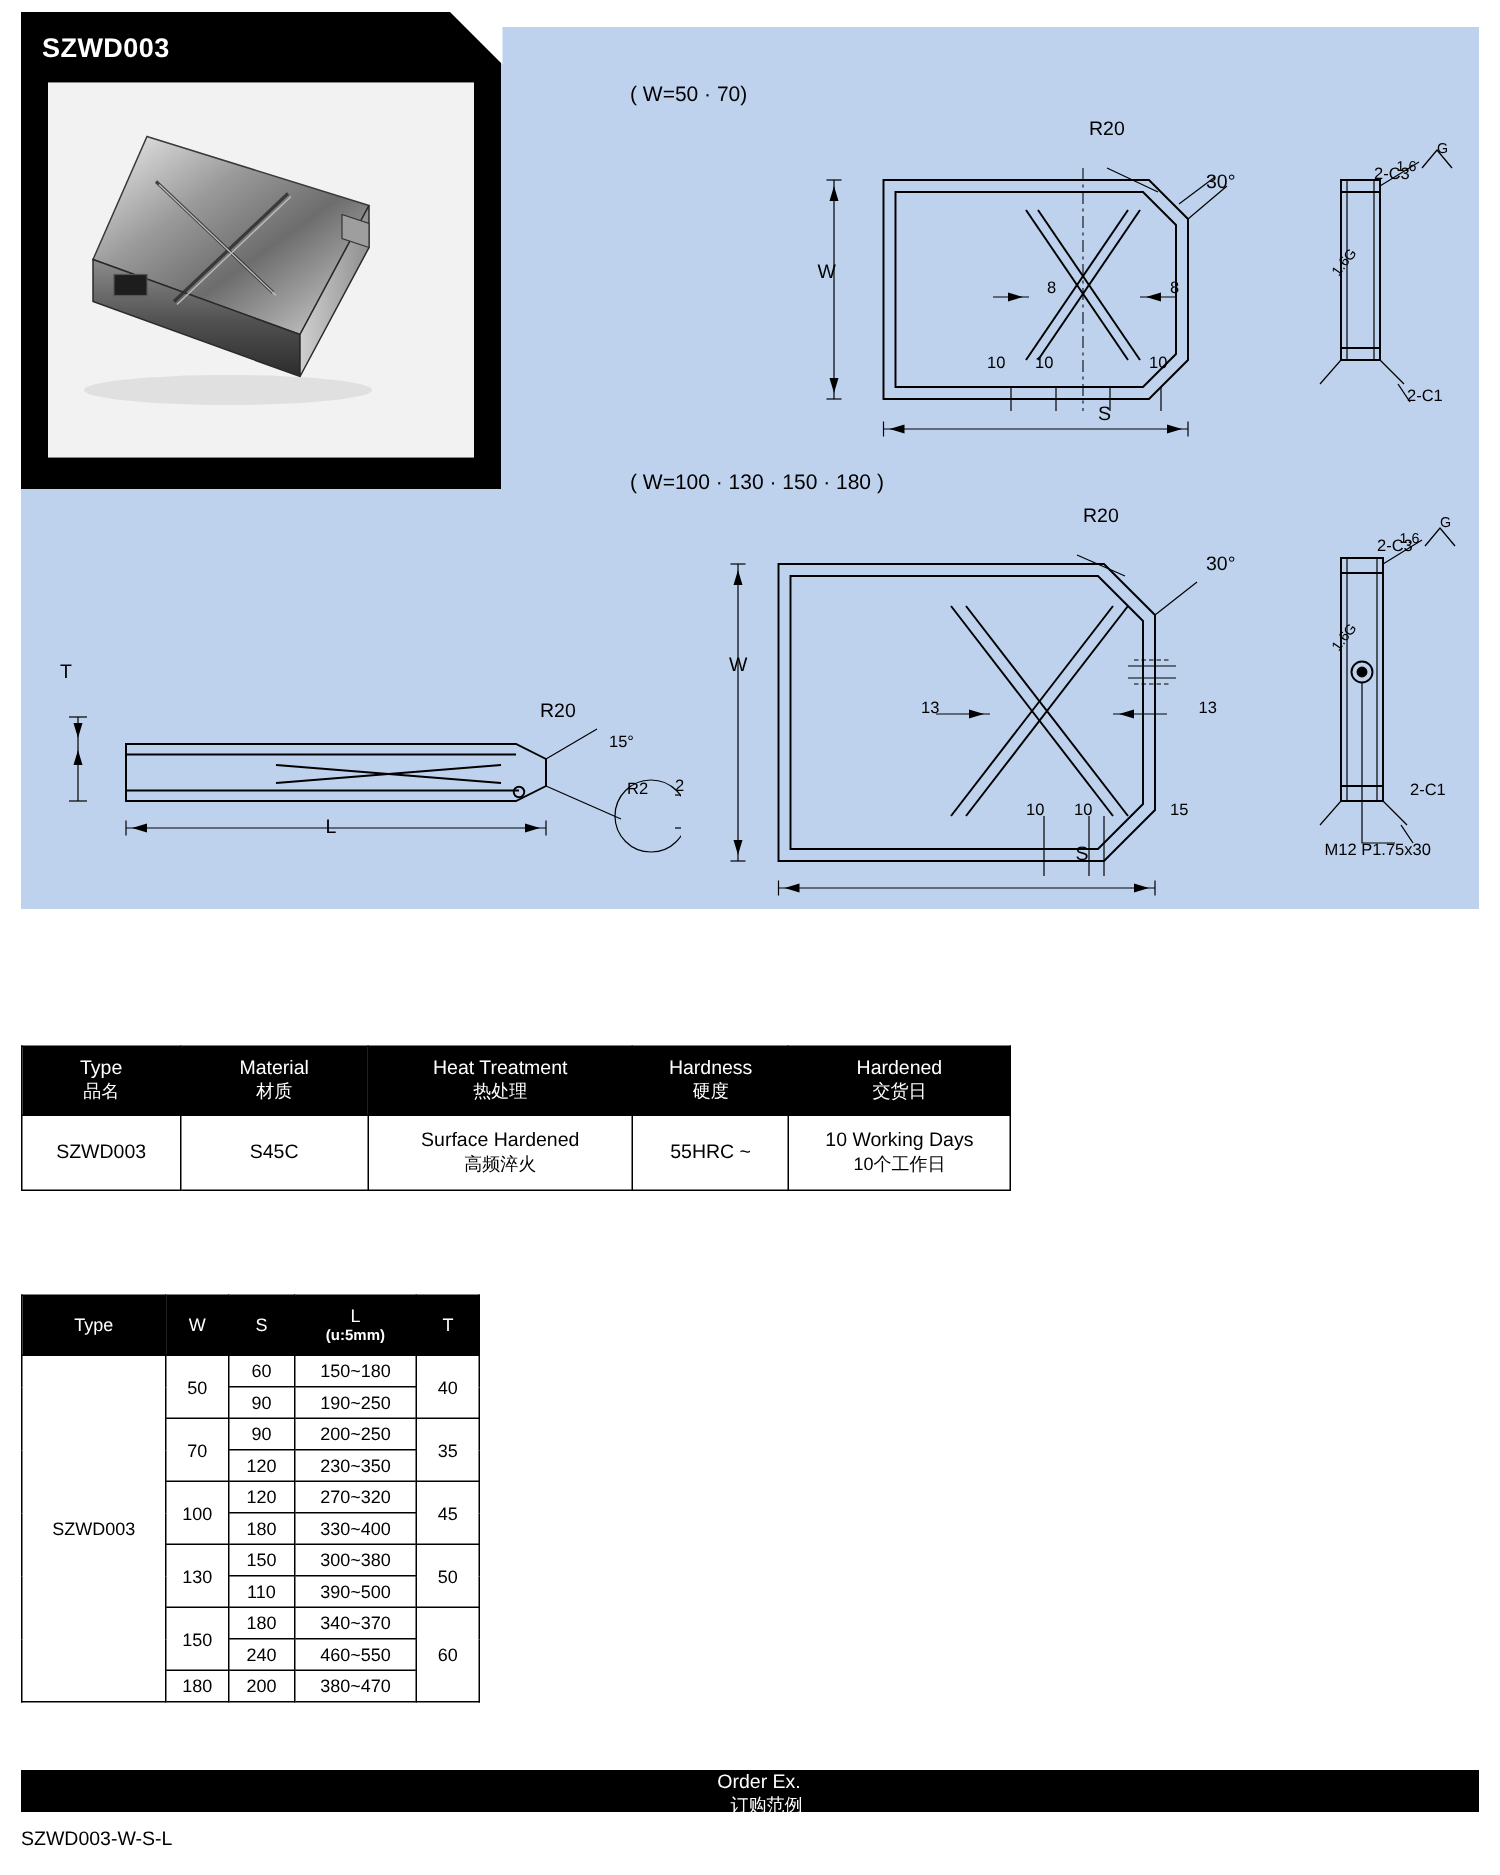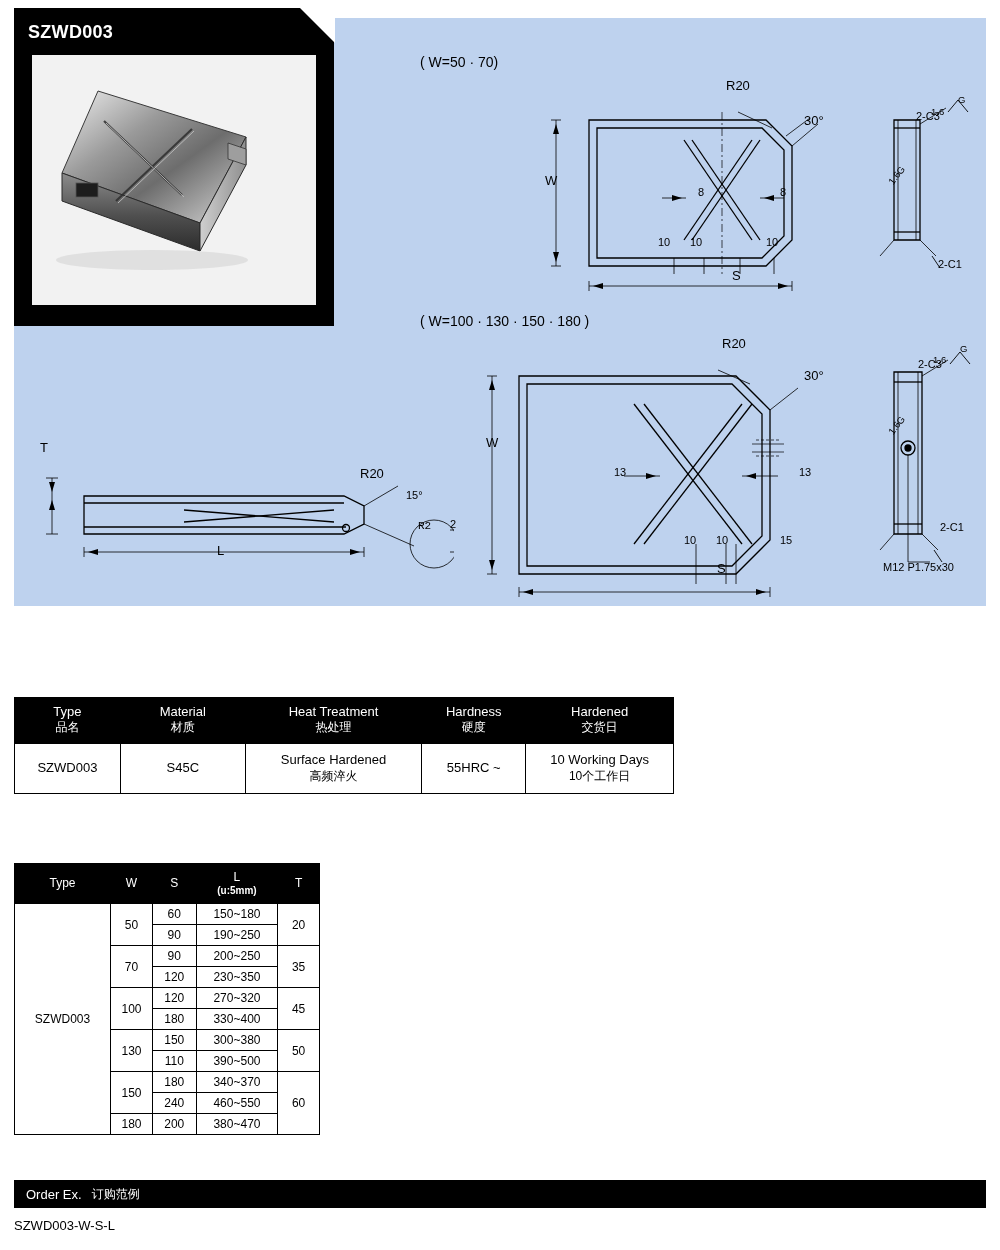--- a/index.html
+++ b/index.html
@@ -121,20 +121,21 @@
 
   
   .order-bar {
     position: absolute;
     left: 14px; top: 1180px;
     width: 972px; height: 28px;
     background: #000; color: #fff;
     font-size: 13px;
     display: flex; align-items: center;
     padding-left: 12px;
+    flex-direction: column;
   }
   .order-bar .cn2 { font-size: 12px; margin-left: 10px; }
   .order-ex {
     position: absolute;
     left: 14px; top: 1218px;
     font-size: 13px;
   }
 
   svg { display: block; }
 </style>
@@ -339,21 +340,21 @@
         <polygon points="18,44 15,34 21,34"></polygon>
         <polygon points="18,52 15,62 21,62"></polygon>
         <polygon points="54,104 64,101 64,107"></polygon>
         <polygon points="326,104 316,101 316,107"></polygon>
       </g>
     </svg>
     <div class="lbl" style="left:26px; top:422px;">T</div>
     <div class="lbl" style="left:203px; top:525px;">L</div>
     <div class="lbl" style="left:346px; top:448px;">R20</div>
     <div class="lbl sm" style="left:392px; top:471px;">15°</div>
-    <div class="lbl sm" style="left:404px; top:502px;font-family:Liberation Mono, monospace;">R2</div>
+    <div class="lbl sm" style="left:404px; top:502px;">R2</div>
     <div class="lbl sm" style="left:436px; top:500px;">2</div>
   </div>
 
   <div class="photo-frame">
     <div class="corner-cut"></div>
     <div class="photo-title">SZWD003</div>
     <div class="photo-inner">
       <svg width="284" height="250" viewBox="0 0 284 250">
         <defs>
           <linearGradient id="steelTop" x1="0" y1="0" x2="1" y2="1">
@@ -459,21 +460,21 @@
         <th style="width:40px;">T</th>
       </tr>
     </thead>
     <tbody>
 
       <tr>
         <td class="typecell" rowspan="11">SZWD003</td>
         <td rowspan="2">50</td>
         <td>60</td>
         <td>150~180</td>
-        <td rowspan="2">20</td>
+        <td rowspan="2">40</td>
       </tr>
       <tr>
         <td>90</td>
         <td>190~250</td>
       </tr>
 
       <tr>
         <td rowspan="2">70</td>
         <td>90</td>
         <td>200~250</td>

